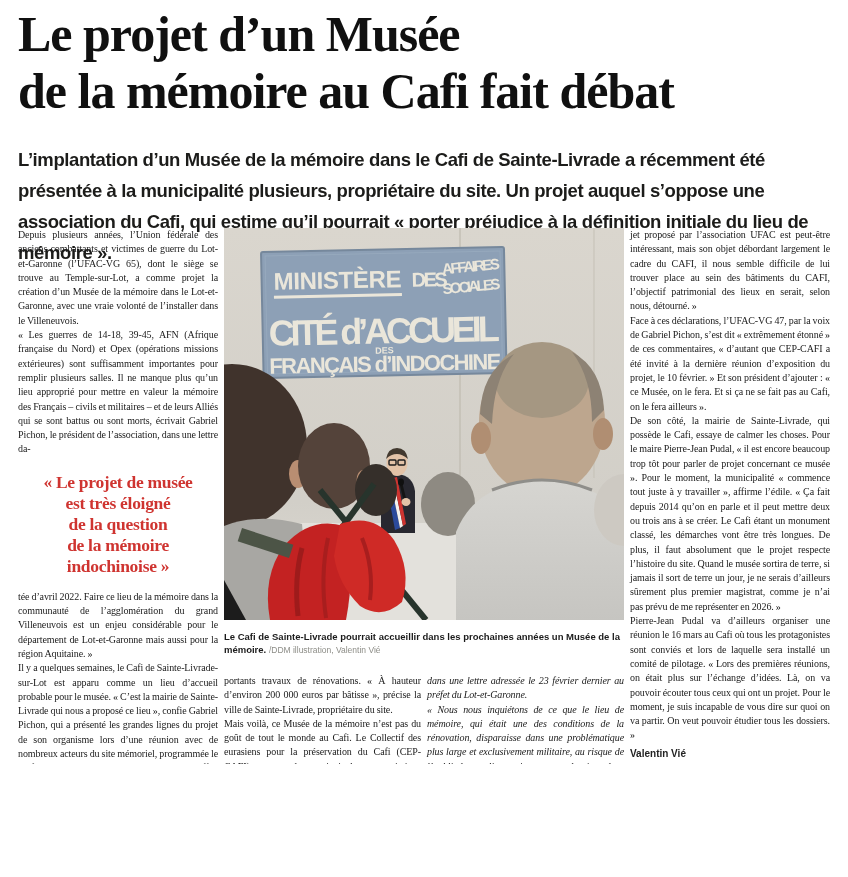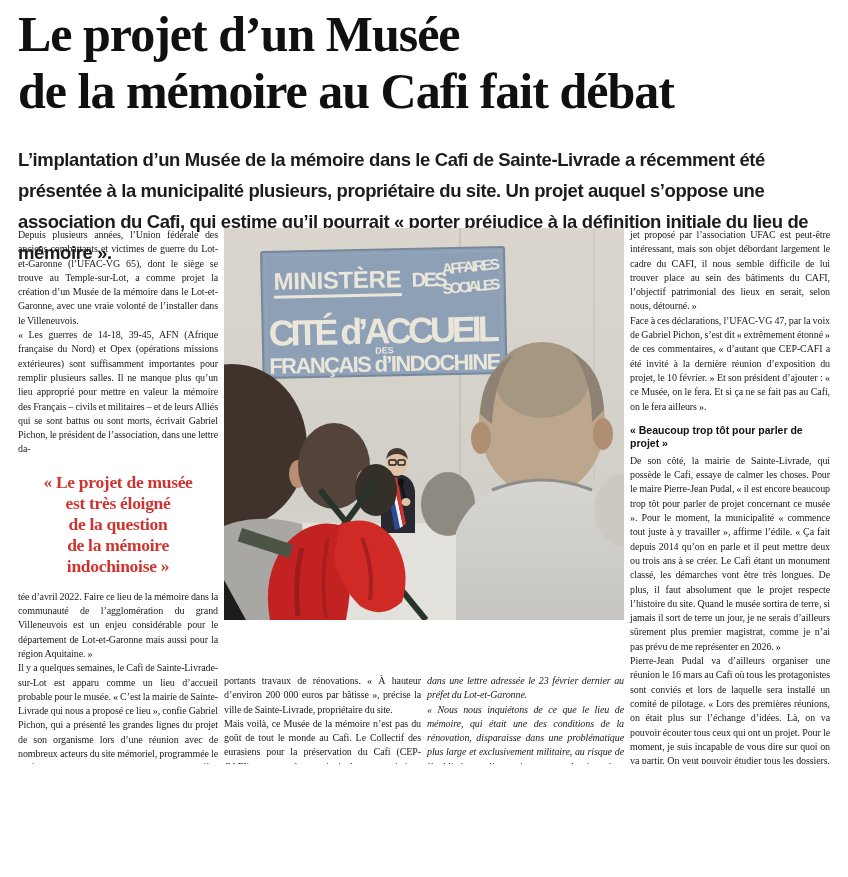--- a/index.html
+++ b/index.html
@@ -142,36 +142,39 @@
           <line x1="96" y1="262" x2="202" y2="392" stroke="#27342c" stroke-width="6"></line>
           <path d="M120,298 Q86,288 60,318 Q38,348 46,392 L122,392 Q132,340 120,298 Z" fill="#c32222"></path>
           <path d="M78,320 Q70,350 74,388" fill="none" stroke="#9e1b1b" stroke-width="5"></path>
           <path d="M104,310 Q96,348 102,390" fill="none" stroke="#a81e1e" stroke-width="4"></path>
           <path d="M116,296 Q150,284 170,312 Q188,342 178,374 Q158,392 136,378 Q114,356 110,328 Z" fill="#cf2a26"></path>
           <path d="M138,310 Q150,340 146,372" fill="none" stroke="#a81e1e" stroke-width="4"></path>
           <polygon points="0,352 22,392 0,392" fill="#1c1c1c"></polygon>
           <rect x="18" y="300" width="54" height="14" transform="rotate(18 18 300)" fill="#4c5446"></rect>
         </g>
       </svg>
+      <figcaption>
+        <span class="cap-bold">Le Cafi de Sainte-Livrade pourrait accueillir dans les prochaines années un Musée de la mémoire.</span>
+        <span class="cap-credit">/DDM illustration, Valentin Vié</span>
+      </figcaption>
     </figure>
 
     <div class="midA body-text">
       <p>portants travaux de rénovations. « À hauteur d’environ 200 000 euros par bâtisse », précise la ville de Sainte-Livrade, propriétaire du site.</p>
       <p>Mais voilà, ce Musée de la mémoire n’est pas du goût de tout le monde au Cafi. Le Collectif des eurasiens pour la préservation du Cafi (CEP-CAFI), une des principales associations mémorielles du lieu, a fait savoir sa ferme opposition à ce projet, qui « est très éloigné de la question de la mémoire indochinoise », comme l’expriment le président Daniel Frêche et la vice-présidente Nina Sinnouretty-Douart</p>
     </div>
 
     <div class="midB body-text">
       <p>dans une lettre adressée le 23 février dernier au préfet du Lot-et-Garonne.</p>
       <p>« Nous nous inquiétons de ce que le lieu de mémoire, qui était une des conditions de la rénovation, disparaisse dans une problématique plus large et exclusivement militaire, au risque de l’oubli de ces lieux, ajoutent ces derniers dans cette même missive. [...] Nous exprimons aussi notre interrogation et notre surprise quant à l’idée d’installer un » musée de la guerre « dans un lieu initialement dédié aux mémoires de la poudrerie et de l’histoire de l’Indochine française. Le pro-</p>
     </div>
 
     <div class="col4 body-text">
       <p>jet proposé par l’association UFAC est peut-être intéressant, mais son objet débordant largement le cadre du CAFI, il nous semble difficile de lui trouver place au sein des bâtiments du CAFI, l’objectif patrimonial des lieux en serait, selon nous, détourné. »</p>
       <p>Face à ces déclarations, l’UFAC-VG 47, par la voix de Gabriel Pichon, s’est dit « extrêmement étonné » de ces commentaires, « d’autant que CEP-CAFI a été invité à la dernière réunion d’exposition du projet, le 10 février. » Et son président d’ajouter : « ce Musée, on le fera. Et si ça ne se fait pas au Cafi, on le fera ailleurs ».</p>
-      <h3 class="crosshead">« Beaucoup trop tôt pour parler de projet »</h3>
       <p>De son côté, la mairie de Sainte-Livrade, qui possède le Cafi, essaye de calmer les choses. Pour le maire Pierre-Jean Pudal, « il est encore beaucoup trop tôt pour parler de projet concernant ce musée ». Pour le moment, la municipalité « commence tout juste à y travailler », affirme l’édile. « Ça fait depuis 2014 qu’on en parle et il peut mettre deux ou trois ans à se créer. Le Cafi étant un monument classé, les démarches vont être très longues. De plus, il faut absolument que le projet respecte l’histoire du site. Quand le musée sortira de terre, si jamais il sort de terre un jour, je ne serais d’ailleurs sûrement plus premier magistrat, comme je n’ai pas prévu de me représenter en 2026. »</p>
       <p>Pierre-Jean Pudal va d’ailleurs organiser une réunion le 16 mars au Cafi où tous les protagonistes sont conviés et lors de laquelle sera installé un comité de pilotage. « Lors des premières réunions, on était plus sur l’échange d’idées. Là, on va pouvoir écouter tous ceux qui ont un projet. Pour le moment, je suis incapable de vous dire sur quoi on va partir. On veut pouvoir étudier tous les dossiers. »</p>
       <div class="byline">Valentin Vié</div>
     </div>
 
   </div>
 
   <div class="ad-strip"></div>
 </div>
 

